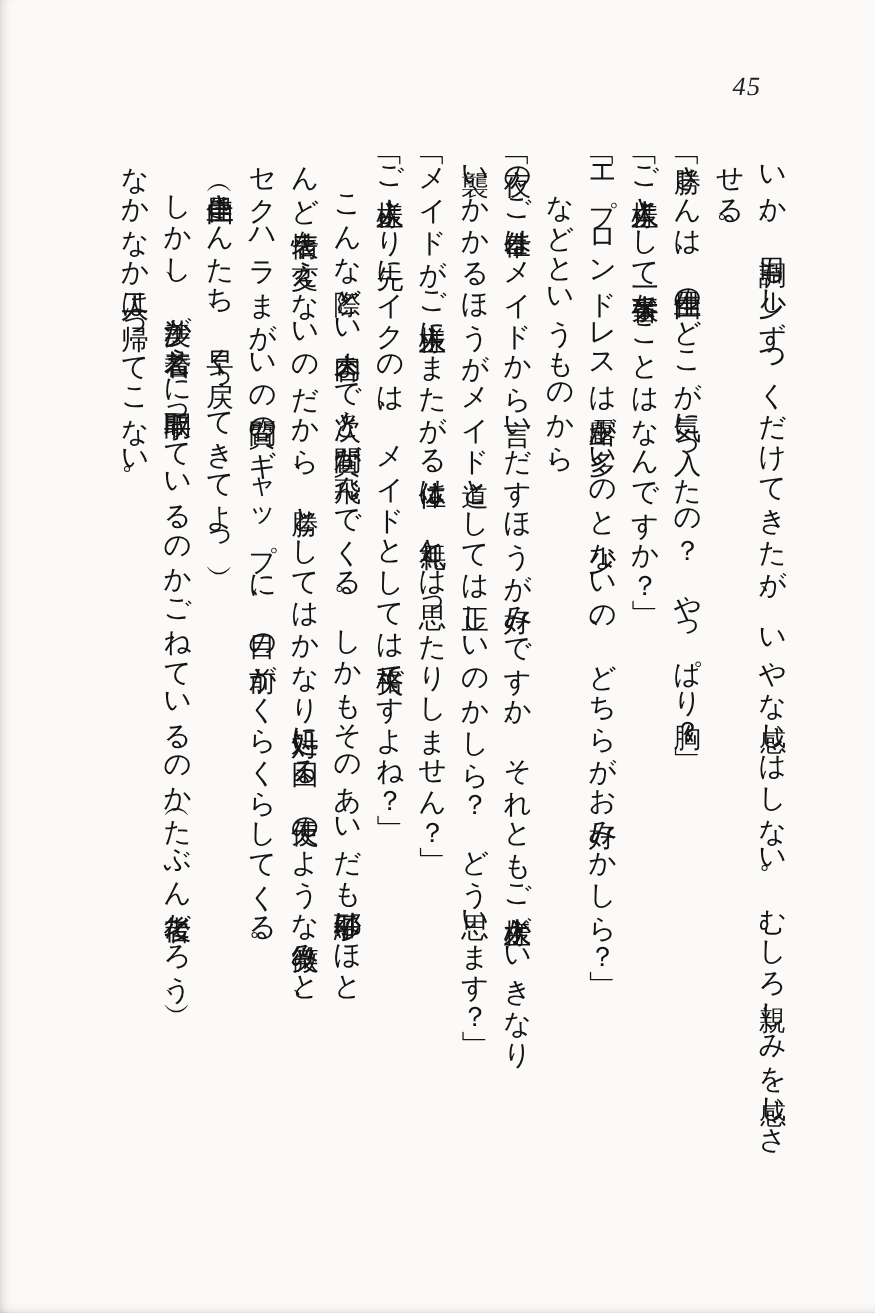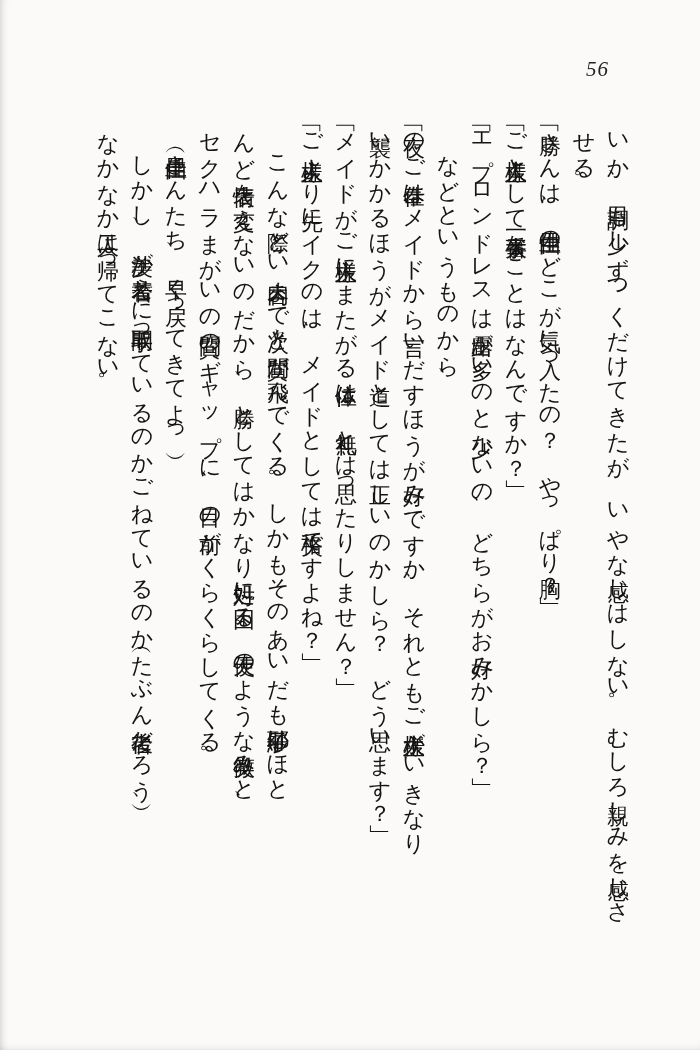--- a/index.html
+++ b/index.html
@@ -47,21 +47,21 @@
     letter-spacing: 0;
   }
   .tcol.indent {
     text-indent: 22px;
   }
 </style>
 </head>
 <body>
 
 <div class="page">
-  <div class="page-number">56</div>
+  <div class="page-number">45</div>
   <div class="text-block" id="text-block">
       <p class="tcol">いか、口調も少しずつくだけてきたが、いやな感じはしない。むしろ親しみを感じさ</p>
       <p class="tcol">せる。</p>
       <p class="tcol">「勝さんは、由佳里のどこが気に入ったの？　やっぱり胸？」</p>
       <p class="tcol">「ご主人様として一番大事なことはなんですか？」</p>
       <p class="tcol">「エプロンドレスは露出が多いのと少ないの、どちらがお好みかしら？」</p>
       <p class="tcol indent">などというものから、</p>
       <p class="tcol">「夜のご奉仕はメイドから言いだすほうが好みですか、それともご主人様がいきなり</p>
       <p class="tcol">襲いかかるほうがメイド道としては正しいのかしら？　どう思います？」</p>
       <p class="tcol">「メイドがご主人様にまたがる体位は、無礼とは思ったりしません？」</p>

